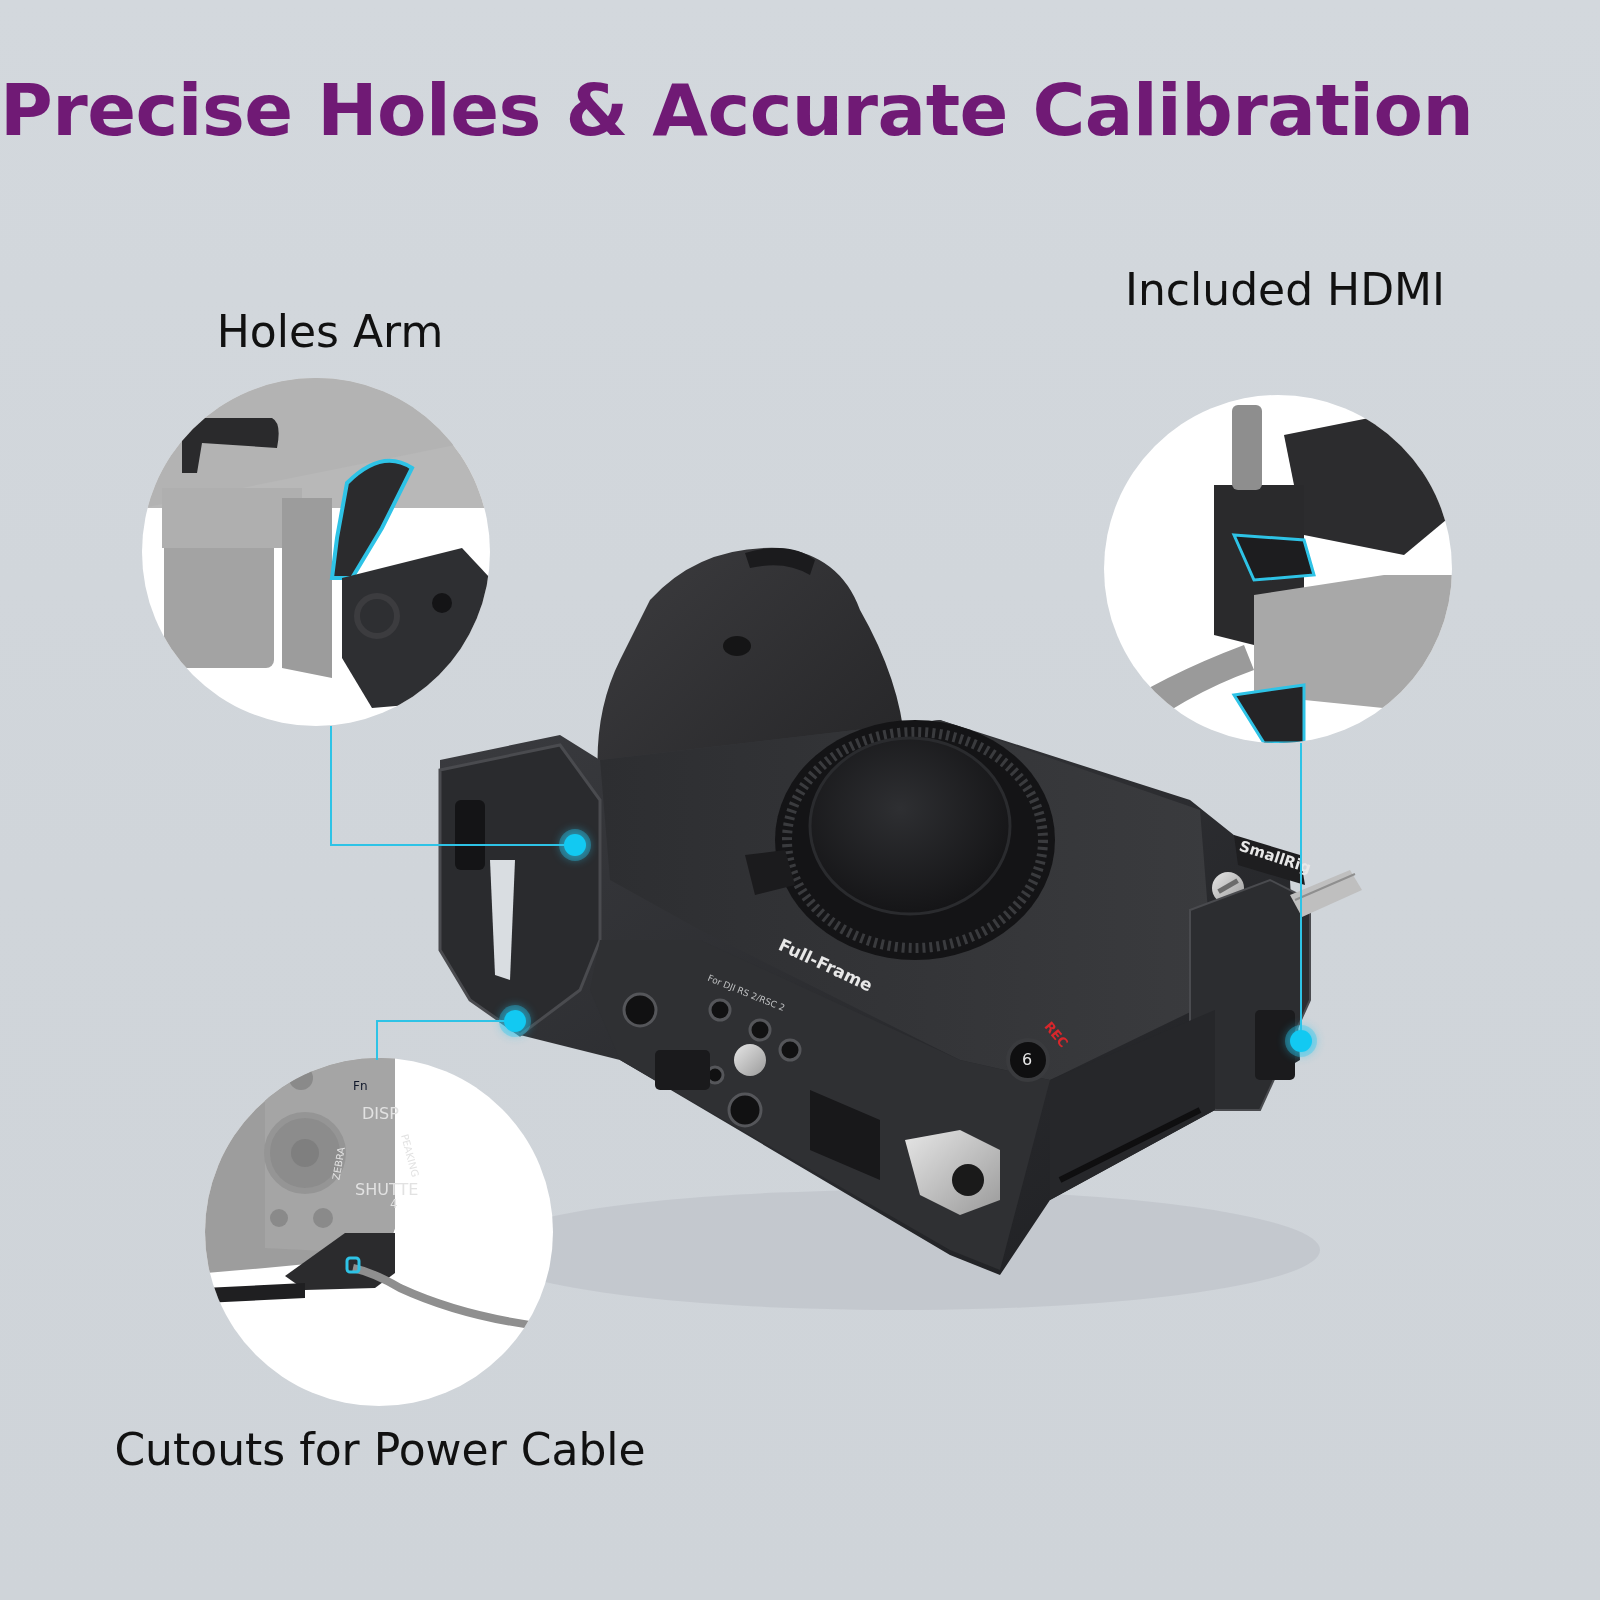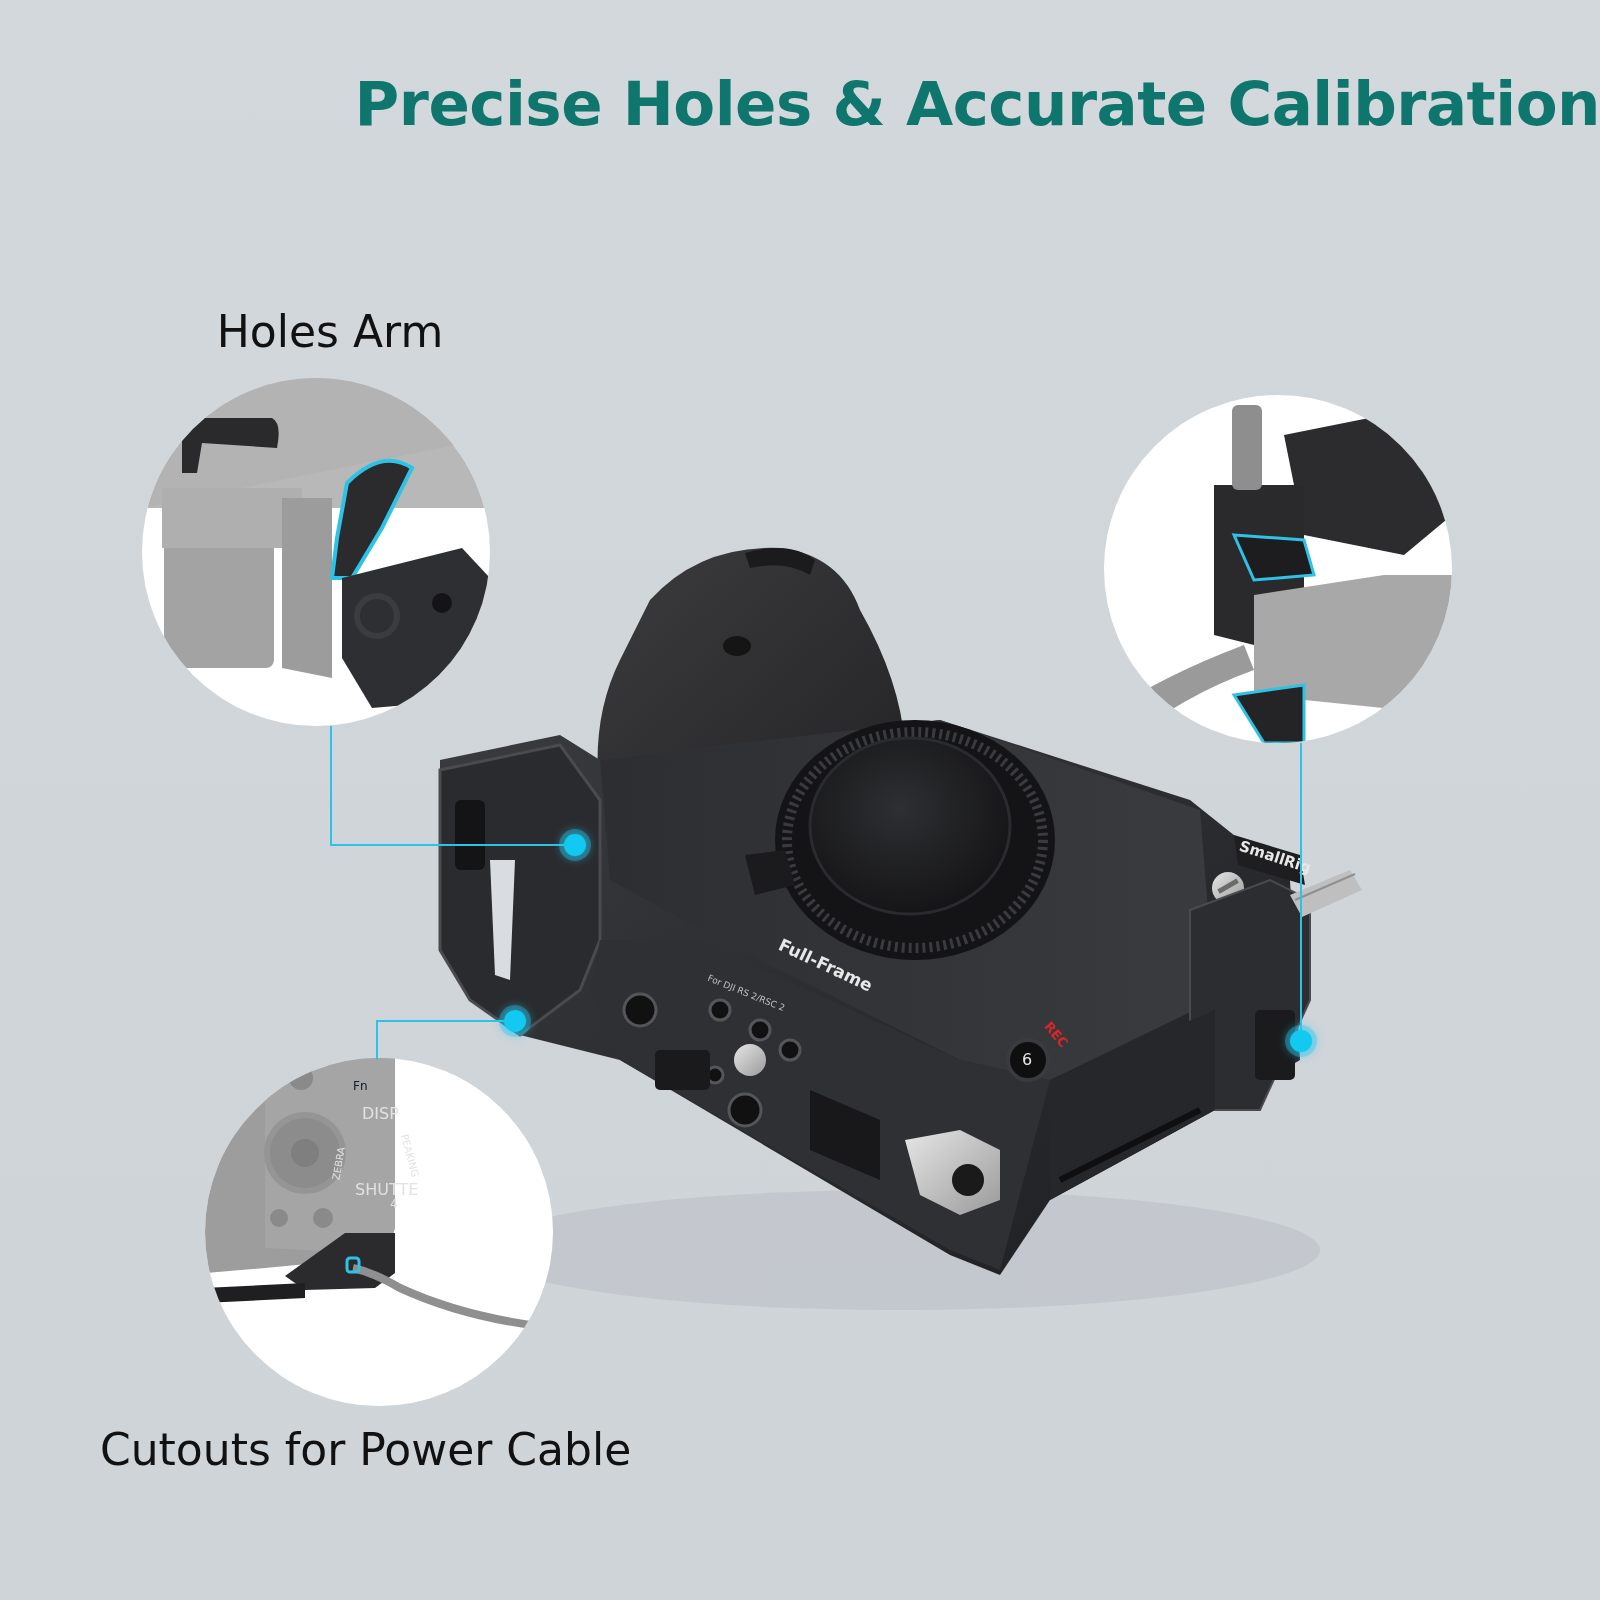--- a/index.html
+++ b/index.html
@@ -3,23 +3,23 @@
   <meta charset="utf-8">
   <style>
     html, body { margin:0; padding:0; }
     body {
       width:1600px; height:1600px; overflow:hidden; position:relative;
       background: linear-gradient(180deg, #d3d8dd 0%, #d0d5da 55%, #cfd4d9 100%);
       font-family: "Liberation Sans", "DejaVu Sans", sans-serif;
       color:#111;
     }
     .title {
-      position:absolute; left:0; right:0; top:68px; text-align:right;
+      position:absolute; left:0; right:0; top:68px; text-align:left;
       font-family:"DejaVu Sans", sans-serif; font-weight:bold;
-      font-size:61px; letter-spacing:-0.5px; color:#0f766e;
+      font-size:72px; letter-spacing:-0.5px; color:#701a75;
     }
     .label {
       position:absolute; font-family:"DejaVu Sans", sans-serif;
       font-size:44px; line-height:64px; color:#111; text-align:center;
       font-weight:normal;
     }
     .label span { display:block; }
     .circle {
       position:absolute; border-radius:50%; overflow:hidden;
       background:#ffffff;
@@ -41,23 +41,24 @@
 </head>
 <body>
 
 <div class="title">Precise Holes &amp; Accurate Calibration</div>
 
 <div class="label" style="left:200px; top:300px; width:260px;">
   <span>Holes Arm</span>
 </div>
 
 <div class="label" style="left:1080px; top:258px; width:410px;">
-</div>
-
-<div class="label" style="left:100px; top:1418px; width:560px; text-align:left;">
+  <span>Included HDMI</span>
+</div>
+
+<div class="label" style="left:100px; top:1418px; width:560px; text-align:center;">
   <span>Cutouts for Power Cable</span>
 </div>
 
 <svg class="scene" viewBox="0 0 1600 1600" xmlns="http://www.w3.org/2000/svg">
   <defs>
     <linearGradient id="gBody" x1="0" y1="0" x2="1" y2="1">
       <stop offset="0" stop-color="#3a3b3f"></stop>
       <stop offset="1" stop-color="#1d1e21"></stop>
     </linearGradient>
     <linearGradient id="gTop" x1="0" y1="0" x2="1" y2="0">

